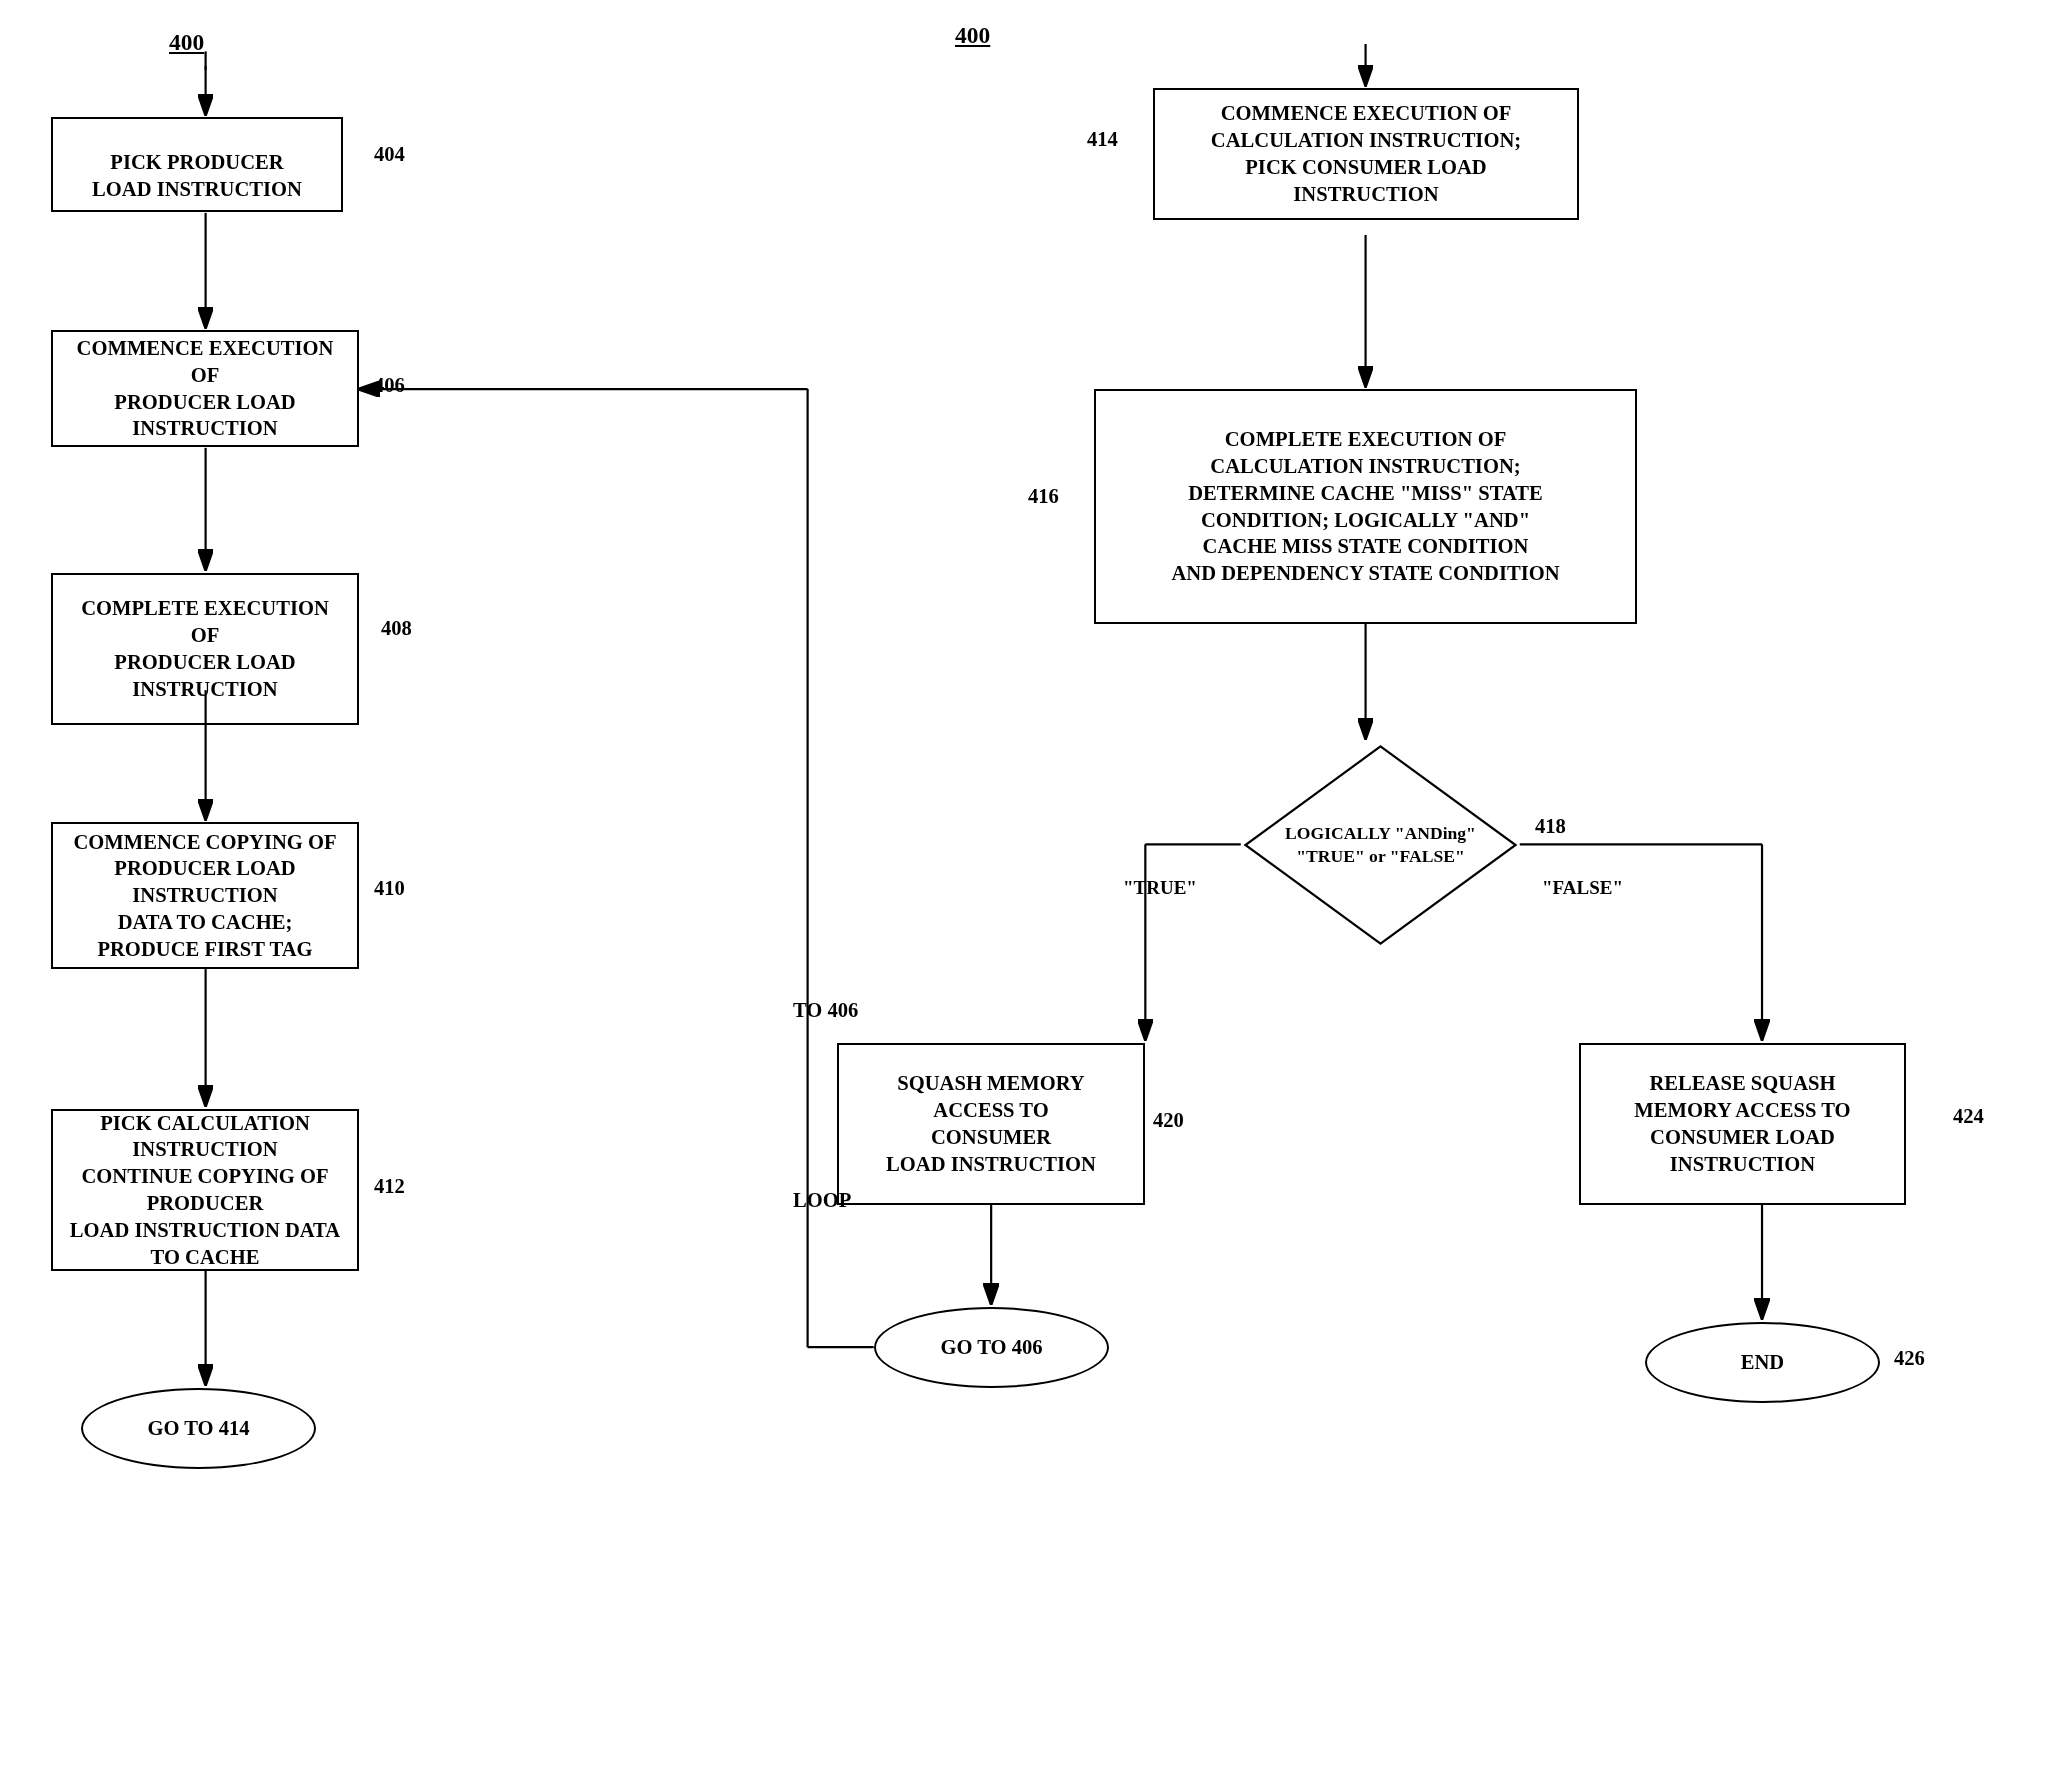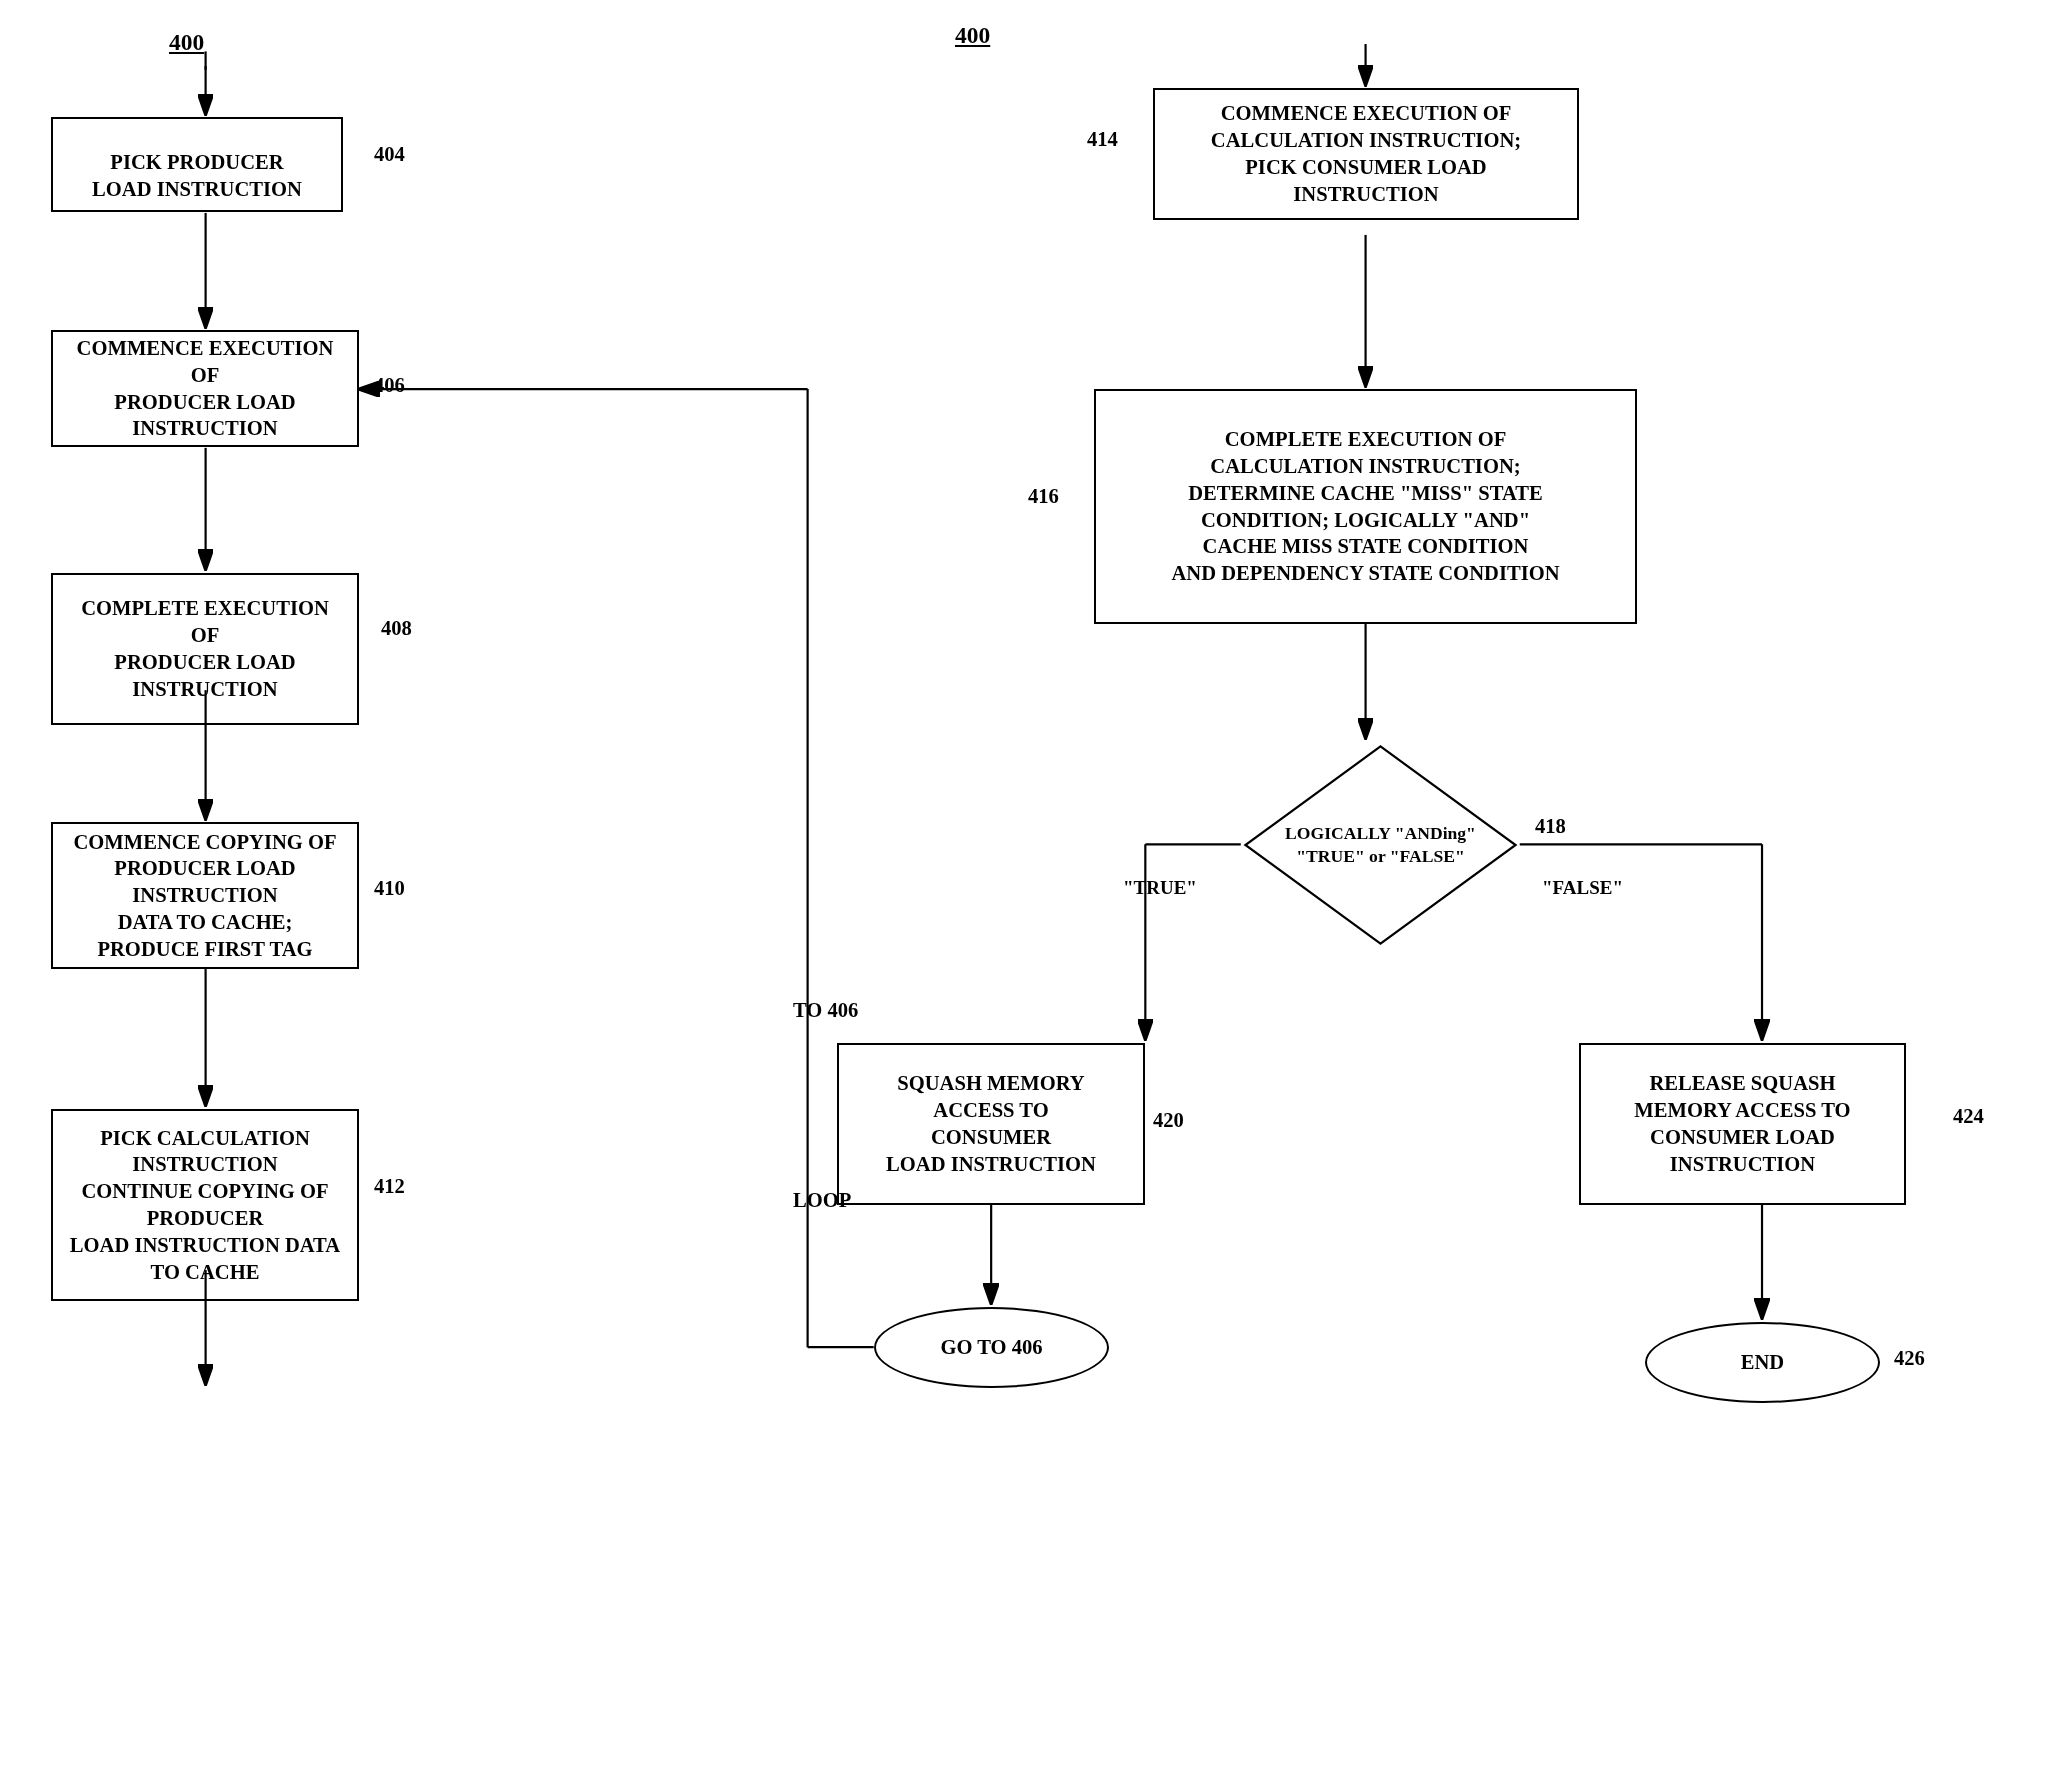--- a/index.html
+++ b/index.html
@@ -130,25 +130,28 @@
   <div class="flow-box" style="left:51px; top:573px; width:308px; height:152px;">
     <span>COMPLETE EXECUTION<br>OF<br>PRODUCER LOAD INSTRUCTION</span>
   </div>
   <span class="label" style="left:374px; top:617px;margin-left:7px;">408</span>
 
   <div class="flow-box" style="left:51px; top:822px; width:308px; height:147px;">
     <span>COMMENCE COPYING OF<br>PRODUCER LOAD INSTRUCTION<br>DATA TO CACHE;<br>PRODUCE FIRST TAG</span>
   </div>
   <span class="label" style="left:374px; top:877px;">410</span>
 
-  <div class="flow-box" style="left:51px; top:1109px; width:308px; height:192px;">
+  <div class="flow-box" style="left:51px; top:1109px; width:308px; height:162px;">
     <span>PICK CALCULATION<br>INSTRUCTION<br>CONTINUE COPYING OF PRODUCER<br>LOAD INSTRUCTION DATA TO CACHE</span>
   </div>
   <span class="label" style="left:374px; top:1175px;">412</span>
 
+  <div class="flow-oval" style="left:81px; top:1388px; width:235px; height:81px;">
+    <span>GO TO 414</span>
+  </div>
 
   <div class="flow-box" style="left:1153px; top:88px; width:426px; height:132px;">
     <span>COMMENCE EXECUTION OF<br>CALCULATION INSTRUCTION;<br>PICK CONSUMER LOAD<br>INSTRUCTION</span>
   </div>
   <span class="label" style="left:1087px; top:128px;">414</span>
 
   <div class="flow-box" style="left:1094px; top:389px; width:543px; height:235px;">
     <span>COMPLETE EXECUTION OF<br>CALCULATION INSTRUCTION;<br>DETERMINE CACHE "MISS" STATE<br>CONDITION; LOGICALLY "AND"<br>CACHE MISS STATE CONDITION<br>AND DEPENDENCY STATE CONDITION</span>
   </div>
   <span class="label" style="left:1028px; top:485px;">416</span>

